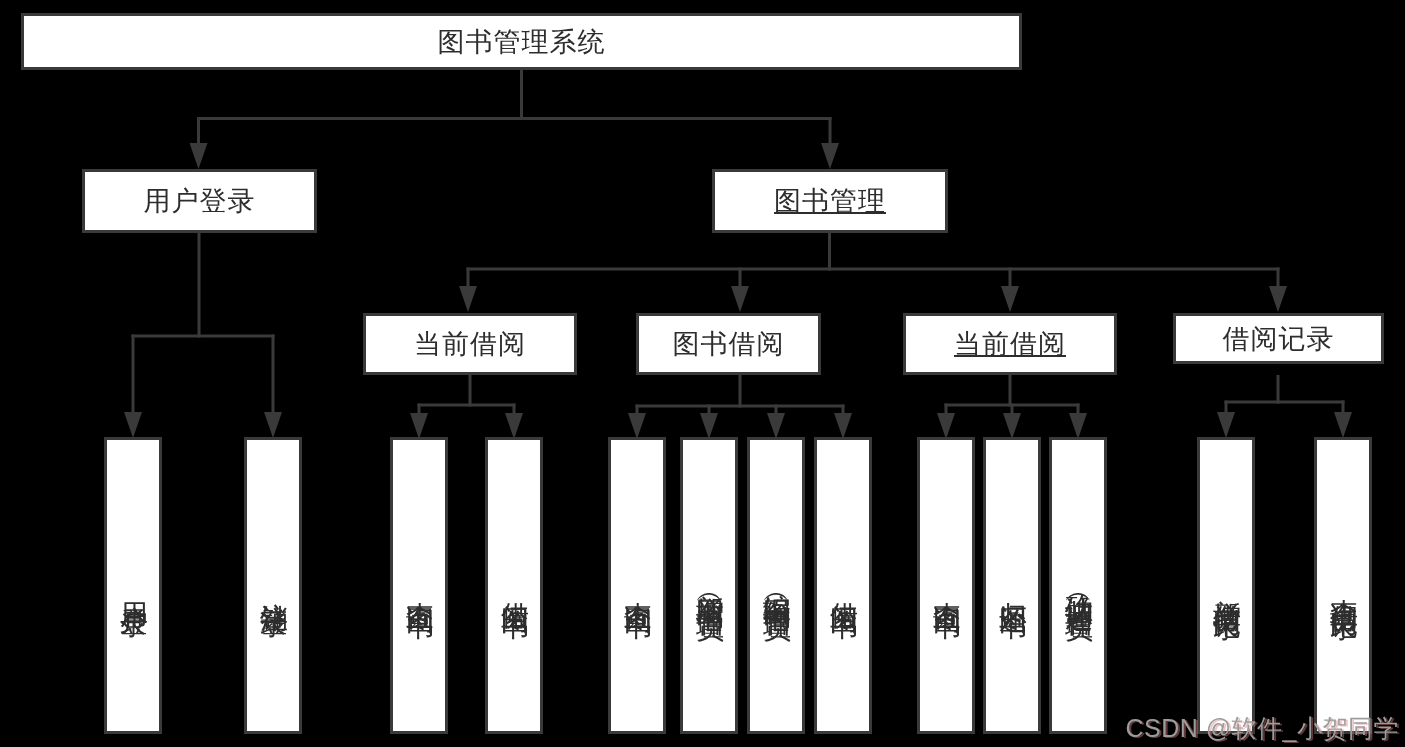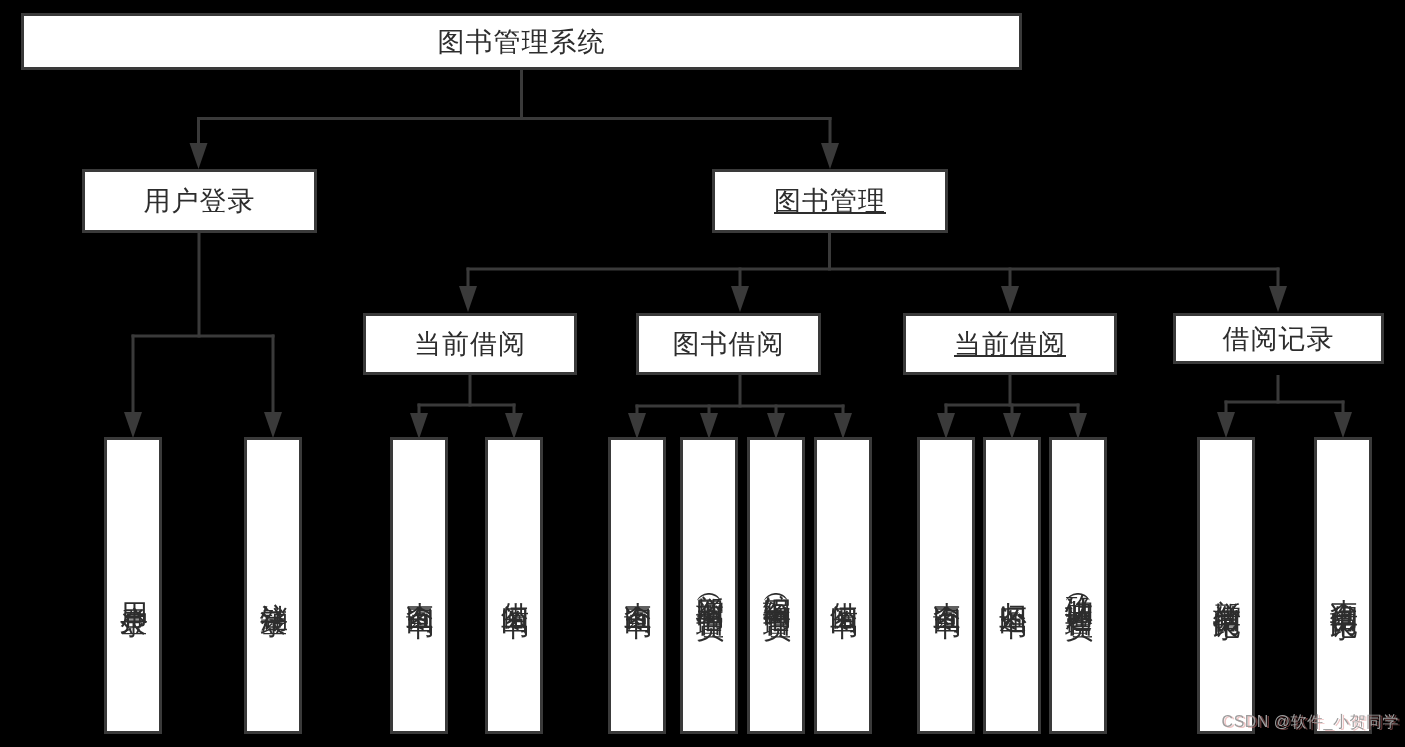--- a/index.html
+++ b/index.html
@@ -41,21 +41,21 @@
     writing-mode: vertical-rl;
     text-orientation: mixed;
     font-size: 28px;
     letter-spacing: 3px;
     line-height: 1.1;
   }
   .watermark {
     position: absolute;
     top: 712px;
     right: 6px;
-    font-size: 16px;
+    font-size: 25px;
     letter-spacing: 0.5px;
     color: #9c9c9c;
     text-shadow: 2px 1px 0 rgba(217, 124, 124, 0.45);
     white-space: nowrap;
     z-index: 5;
   }
 </style>
 </head>
 <body>
 

